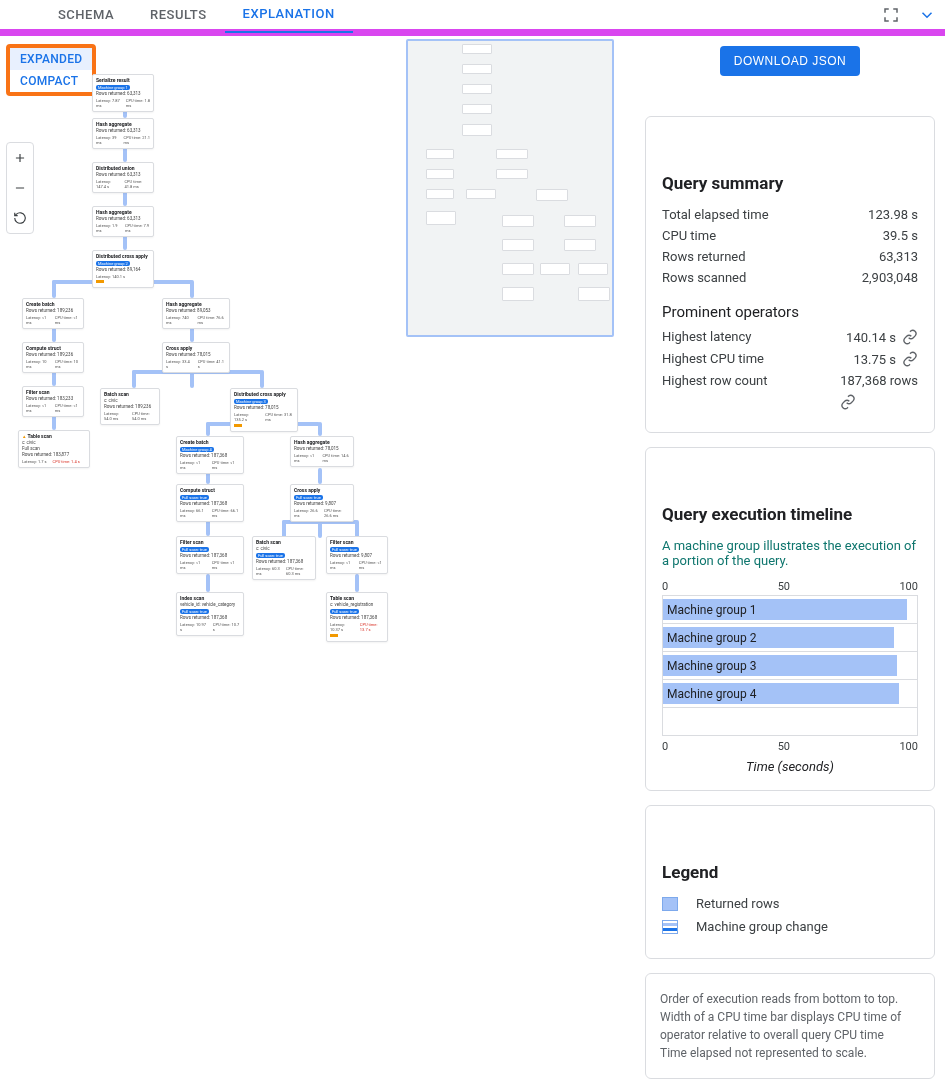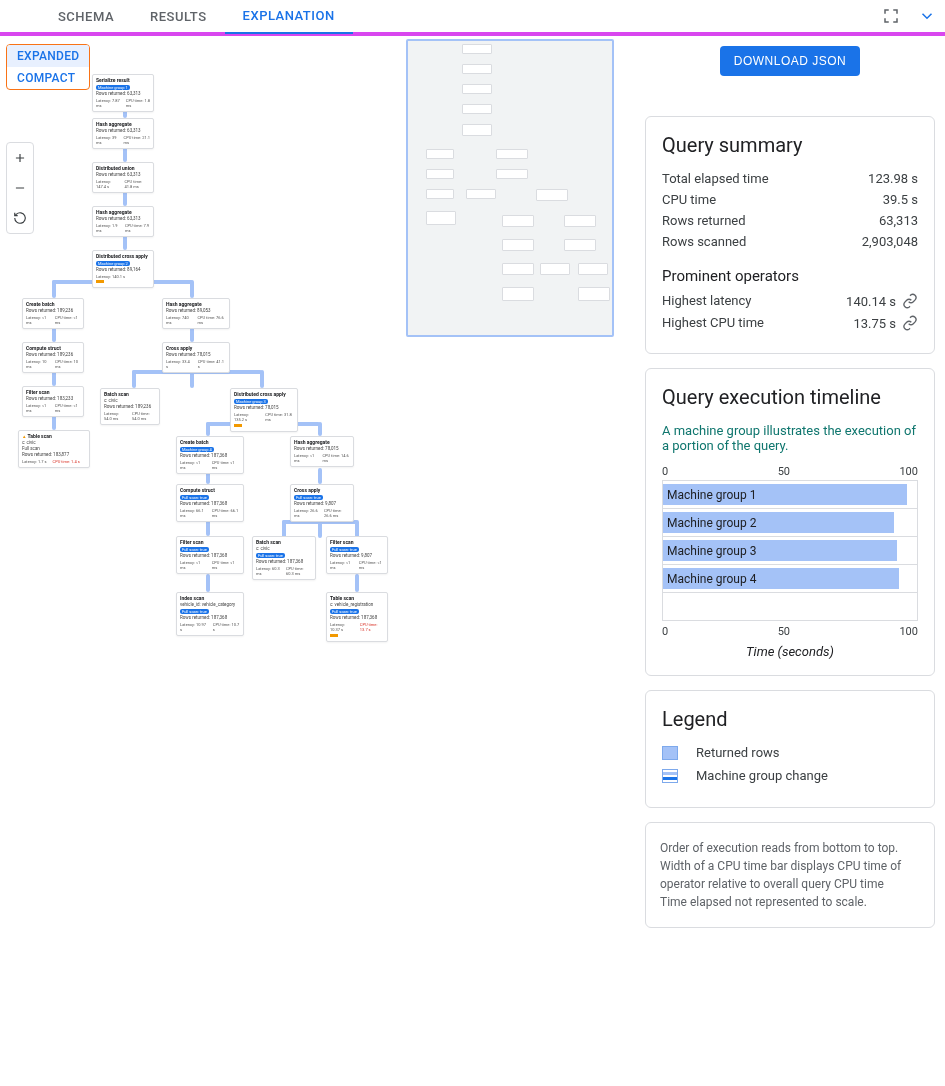--- a/index.html
+++ b/index.html
@@ -9,21 +9,21 @@
     color: #202124;
     background: #fff;
     width: 945px;
     height: 1086px;
     overflow: hidden;
   }
   
   .topbar {
     display: flex;
     align-items: center;
-    border-bottom: 4px solid #d946ef;
+    border-bottom: 7px solid #d946ef;
     height: 36px;
     padding-left: 40px;
   }
   .tab {
     padding: 0 18px;
     font-size: 13px;
     letter-spacing: 0.5px;
     color: #5f6368;
     height: 36px;
     display: flex;
@@ -55,21 +55,21 @@
     letter-spacing: 0.5px;
     padding: 8px 14px;
     border-radius: 4px;
     border: none;
     cursor: pointer;
   }
   
   .density-toggle {
     position: absolute;
     top: 8px; left: 6px;
-    border: 1px solid #f97316;
+    border: 4px solid #f97316;
     border-radius: 4px;
     background: #fff;
     overflow: hidden;
     font-size: 12px;
     font-weight: 500;
     letter-spacing: 0.3px;
   }
   .density-toggle div { padding: 4px 10px; cursor: pointer; color: #1a73e8; }
   .density-toggle div.active { background: #e8f0fe; }
   .zoom-controls {
@@ -145,21 +145,21 @@
   }
   
   .card {
     border: 1px solid #dadce0;
     border-radius: 6px;
     padding: 16px;
     margin-top: 40px;
     margin-bottom: 14px;
   }
   .card + .card { margin-top: 0; }
-  .card h3 { font-size: 20px; font-weight: 400; margin-bottom: 14px; }
+  .card h3 { font-size: 17px; font-weight: 700; margin-bottom: 14px; margin-top: 40px; }
   .card h4 { font-size: 15px; font-weight: 400; margin: 18px 0 8px; }
   .kv { display: flex; justify-content: space-between; font-size: 13px; color: #3c4043; margin: 6px 0; }
   .kv .k { color: #3c4043; }
   .kv .v { color: #3c4043; display: flex; align-items: center; gap: 6px;}
   .link-icon {
     display: inline-flex;
     width: 16px; height: 16px;
     align-items: center; justify-content: center;
     color: #5f6368;
     cursor: pointer;
@@ -561,20 +561,32 @@
         <span class="v">
             <span>13.75 s</span>
           <span class="link-icon">
               <svg width="16" height="16" viewBox="0 0 24 24" fill="none" stroke="#5f6368" stroke-width="2">
                 <path d="M10 13a5 5 0 0 0 7 0l3-3a5 5 0 0 0-7-7l-1 1"></path>
                 <path d="M14 11a5 5 0 0 0-7 0l-3 3a5 5 0 0 0 7 7l1-1"></path>
               </svg>
             </span>
         </span>
       </div>
+      <div class="kv">
+        <span class="k">Highest row count</span>
+        <span class="v" style="flex-direction:column;align-items:flex-start;">
+            <span>187,368 rows</span>
+          <span class="link-icon">
+              <svg width="16" height="16" viewBox="0 0 24 24" fill="none" stroke="#5f6368" stroke-width="2">
+                <path d="M10 13a5 5 0 0 0 7 0l3-3a5 5 0 0 0-7-7l-1 1"></path>
+                <path d="M14 11a5 5 0 0 0-7 0l-3 3a5 5 0 0 0 7 7l1-1"></path>
+              </svg>
+            </span>
+        </span>
+      </div>
     </div>
 
     <div class="card">
       <h3>Query execution timeline</h3>
       <div class="timeline-desc">A machine group illustrates the execution of a portion of the query.</div>
       <div class="tl-axis">
         <span>0</span>
         <span>50</span>
         <span>100</span>
       </div>

